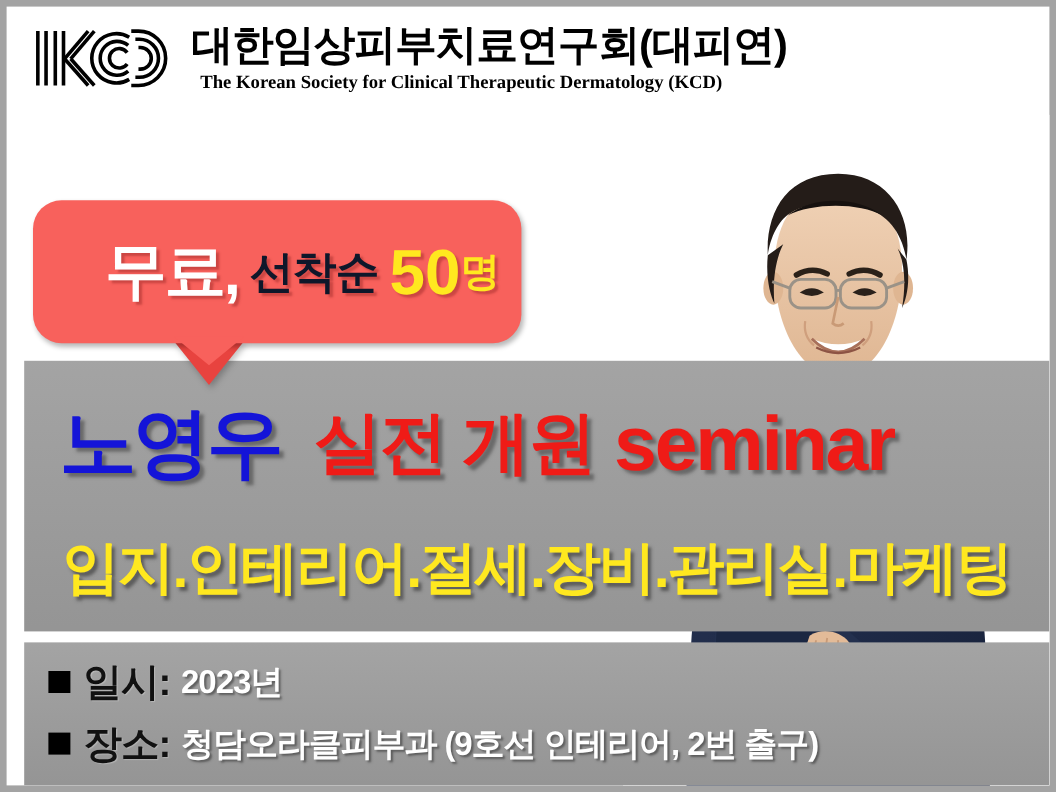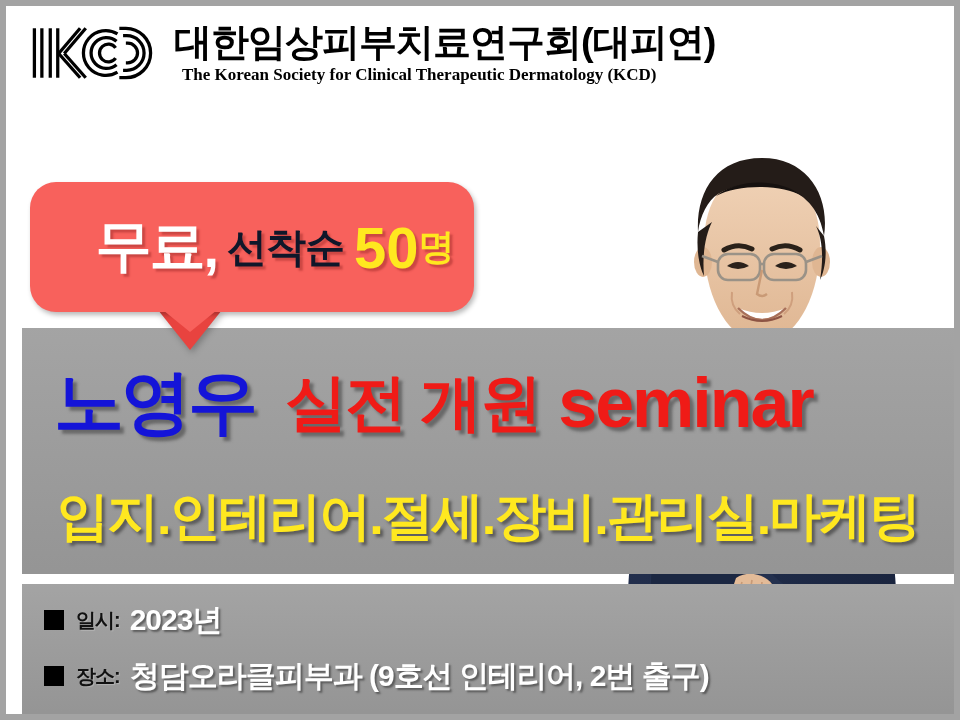--- a/index.html
+++ b/index.html
@@ -190,21 +190,21 @@
     white-space:nowrap;
   }
   .info-line.l1{top:592px;}
   .info-line.l2{top:648px;}
   .sq{
     display:inline-block;width:20px;height:20px;
     background:#000000;margin-right:12px;
     flex:0 0 auto;
   }
   .lbl{
-    font-size:20px;font-weight:bold;color:#111111;
+    font-size:35px;font-weight:bold;color:#111111;
     letter-spacing:-1px;margin-right:10px;
     text-shadow:1px 1px 1px rgba(255,255,255,.25);
   }
   .val-w{
     font-size:30px;font-weight:bold;color:#ffffff;
     letter-spacing:-1px;
     text-shadow:2px 2px 2px rgba(40,40,40,.55);
   }
   .val-y{
     font-size:30px;font-weight:bold;color:#ffe81f;

